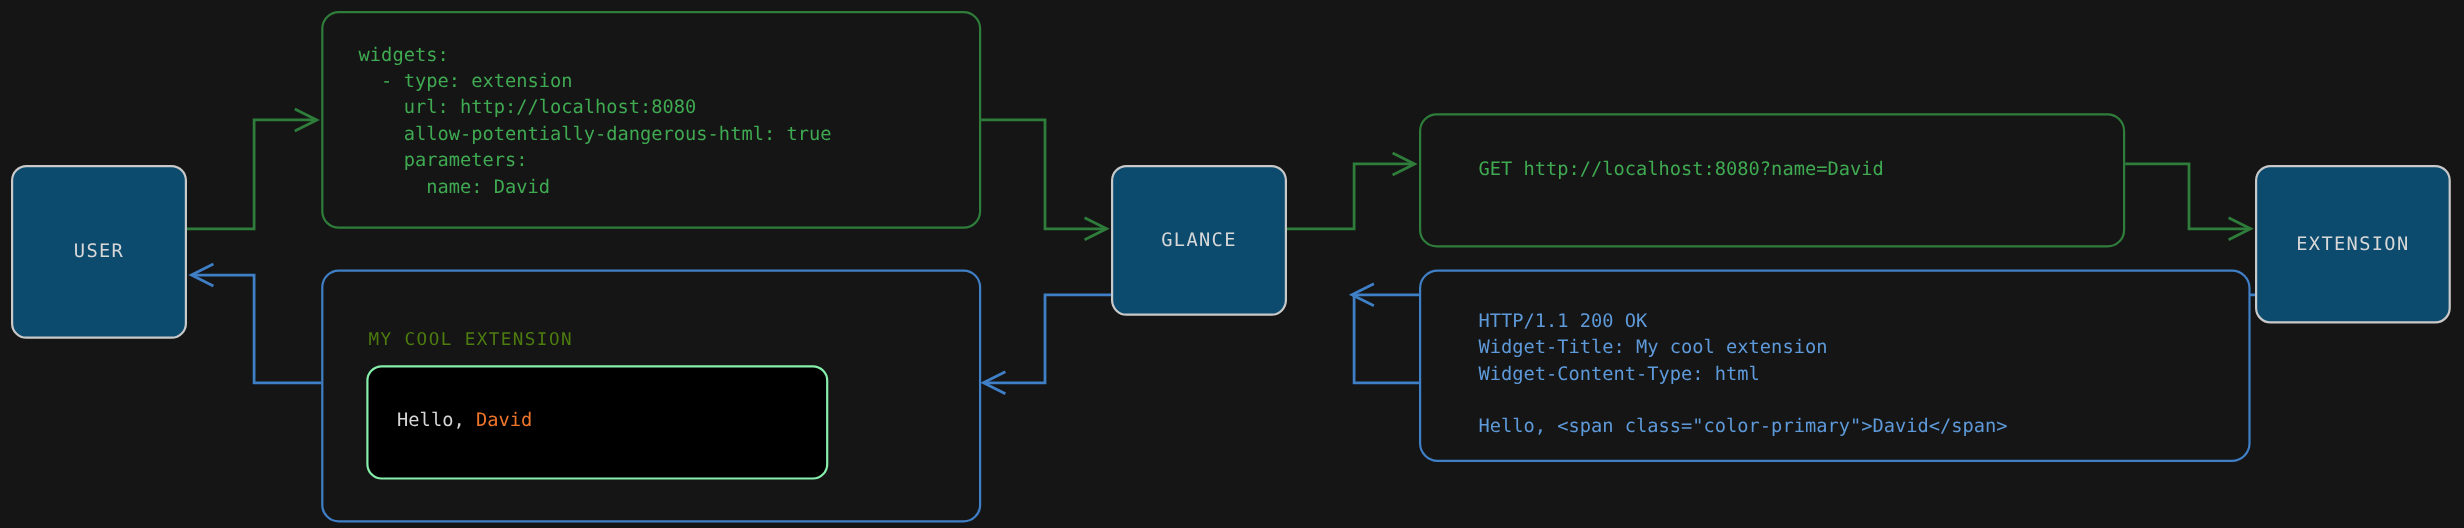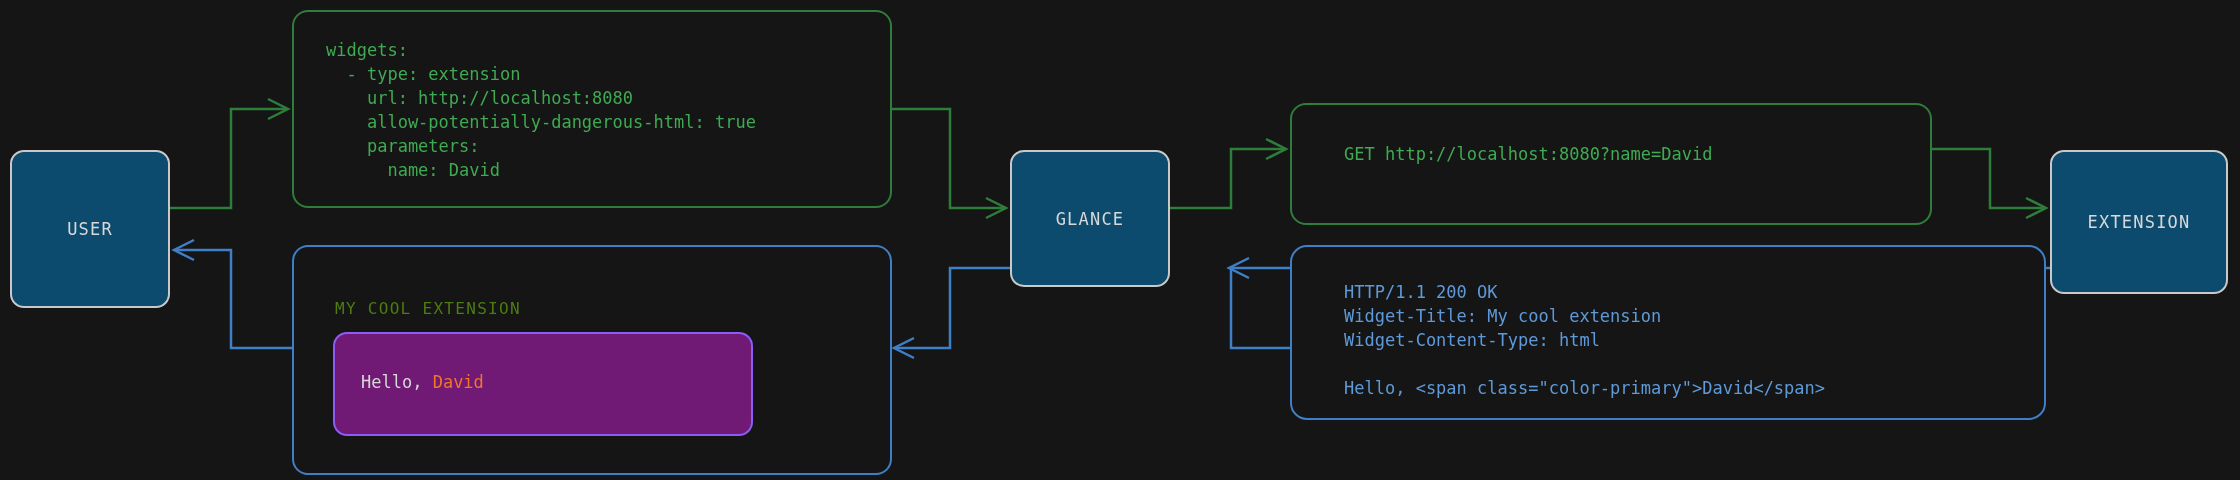--- a/index.html
+++ b/index.html
@@ -83,23 +83,23 @@
     letter-spacing: 1.3px;
     font-family: "DejaVu Sans Mono", "Liberation Mono", monospace;
   }
   .widget-card {
     position: absolute;
     left: 39px;
     top: 85px;
     width: 420px;
     height: 104px;
     box-sizing: border-box;
-    border: 2px solid #8b5cf6;
+    border: 2px solid #86efac;
     border-radius: 14px;
-    background: #701a75;
+    background: #000000;
   }
   .widget-card-text {
     position: absolute;
     left: 26px;
     top: 38px;
     font-size: 17px;
     color: #d6d6d6;
     white-space: pre;
     font-family: "DejaVu Sans Mono", "Liberation Mono", monospace;
   }

